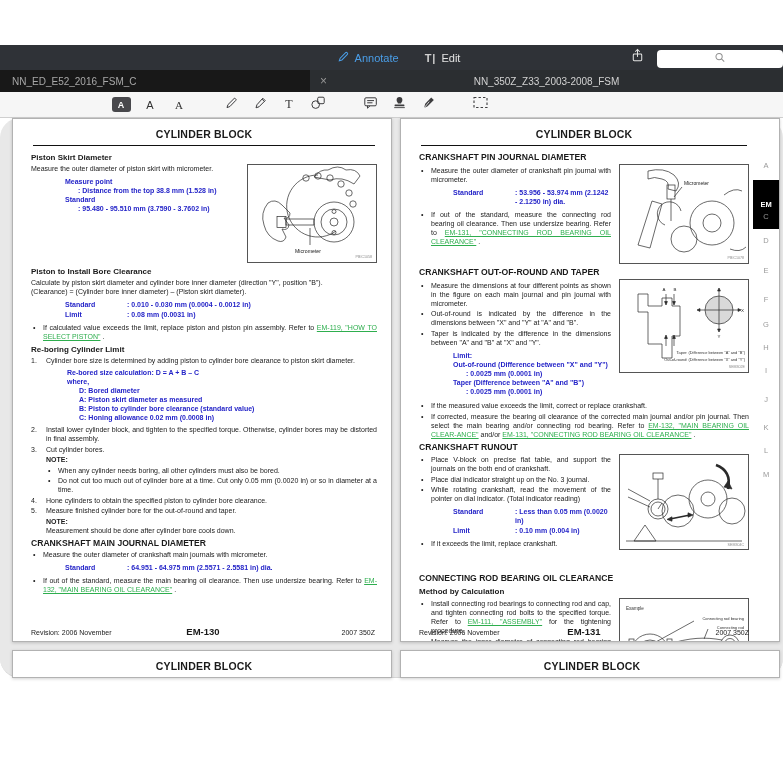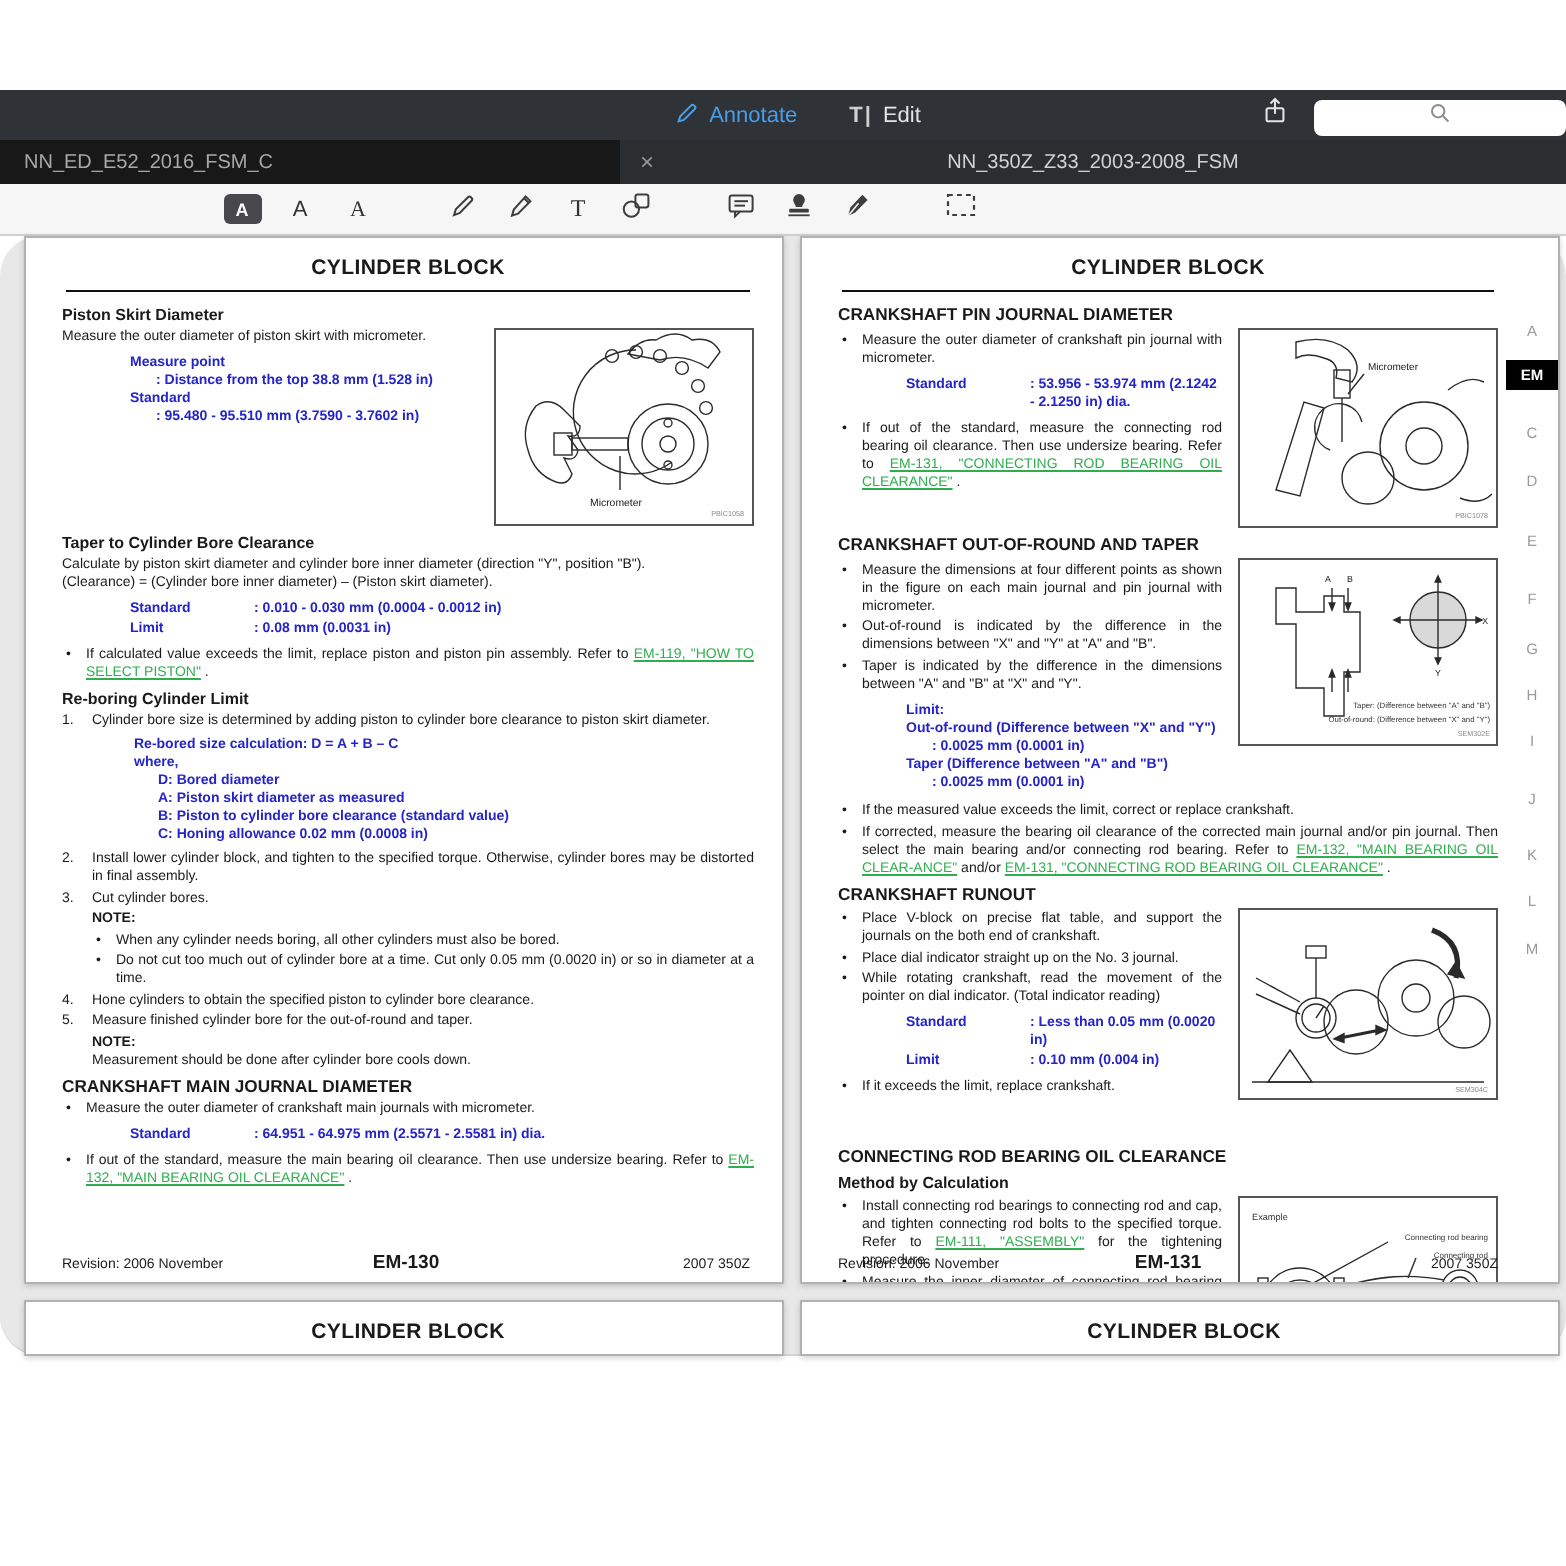--- a/index.html
+++ b/index.html
@@ -70,21 +70,21 @@
   .calc-block { margin:3px 0 3px 36px; }
   .calc-defs { margin-left:12px; }
   .glink { color:#2eae4e; text-decoration:underline; cursor:pointer; }
   .figbox { flex:none; width:130px; border:1px solid #555; background:#fff; position:relative; }
   .p-footer { position:absolute; left:18px; right:16px; bottom:4px; display:grid; grid-template-columns:1fr auto 1fr; align-items:baseline; font-size:7px; }
   .pf-c { font-weight:bold; font-size:9.5px; }
   .pf-r { text-align:right; }
   
   .mletters { position:absolute; top:0; right:0; width:26px; height:100%; pointer-events:none; }
   .mletter { position:absolute; right:6px; width:14px; text-align:center; color:#9a9a9a; font-size:7.5px; }
-  .em-badge { right:0; width:26px; background:#000; color:#fff; font-weight:bold; font-size:7.5px; padding:3px 0; }
+  .em-badge { right:0; width:26px; background:#000; color:#fff; font-weight:bold; font-size:7.5px; padding:20px 0; }
   svg text { font-family:"Liberation Sans", sans-serif; }
 </style>
 </head>
 <body>
 
 <div class="screen">
 
   <div class="toolbar">
     <div class="tb-center">
       <div class="tool-btn tool-annotate">
@@ -229,21 +229,21 @@
                 <rect x="29" y="51.5" width="9" height="11"></rect>
               <path d="M20,38 q-8,10 -4,22 q3,12 14,16 q6,2 8,-4 l-4,-8 q6,2 7,-4 l-5,-7 q6,1 6,-5 l-8,-8 q-7,-7 -14,-2 Z"></path>
               <path d="M66,12 q6,-8 14,-7 q10,-6 18,0 q10,-2 14,6 l-6,8 q-12,-8 -24,-4 Z"></path>
               <line x1="62" y1="63" x2="62" y2="80"></line>
               <text x="60" y="88" font-size="5.2" fill="#1a1a1a" stroke="none" text-anchor="middle">Micrometer</text>
               <text x="124" y="93" font-size="3.6" fill="#8a8a8a" stroke="none" text-anchor="end">PBIC1058</text>
             </svg>
           </div>
         </div>
 
-        <div class="sec-h">Taper to Cylinder Bore Clearance</div>
+        <div class="sec-h">Piston to Install Bore Clearance</div>
         <div class="body-p">Calculate by piston skirt diameter and cylinder bore inner diameter (direction "Y", position "B").</div>
         <div class="body-p">(Clearance) = (Cylinder bore inner diameter) – (Piston skirt diameter).</div>
         <div class="spec-rows blue">
           <div class="spec-row">
               <span class="spec-label">Standard</span>
               <span class="spec-vwrap"><span>: 0.010 - 0.030 mm (0.0004 - 0.0012 in)</span><span class="spec-v2"></span></span>
             </div>
             <div class="spec-row">
               <span class="spec-label">Limit</span>
               <span class="spec-vwrap"><span>: 0.08 mm (0.0031 in)</span><span class="spec-v2"></span></span>

